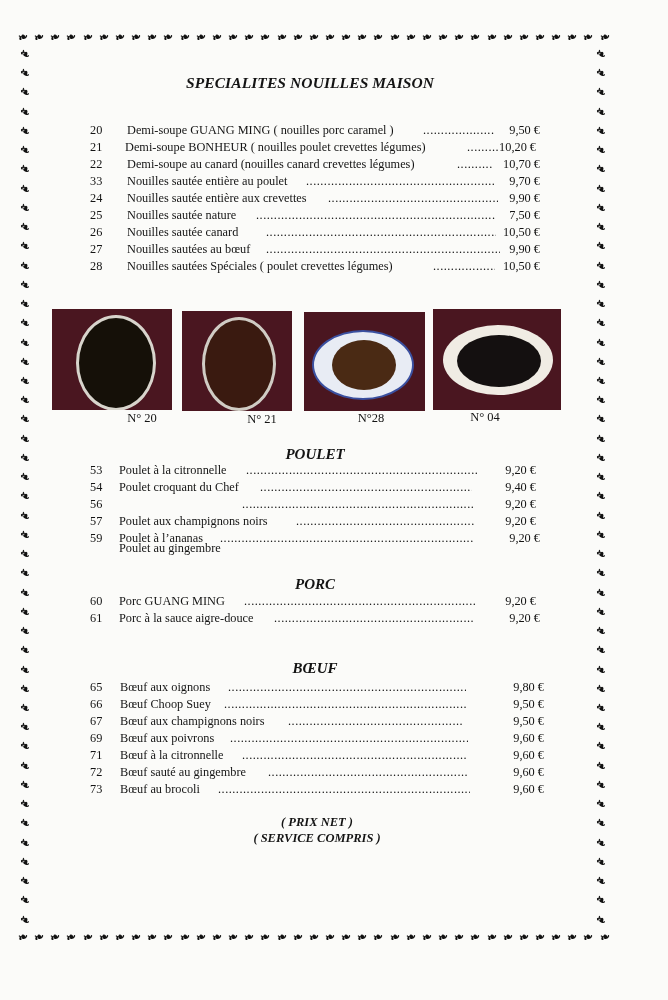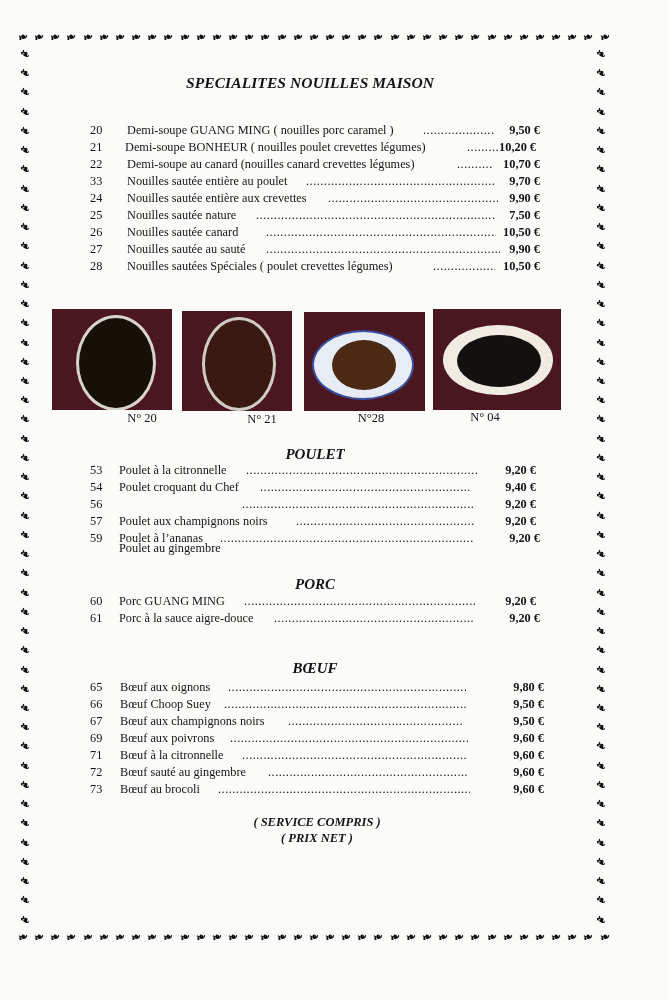--- a/index.html
+++ b/index.html
@@ -28,21 +28,21 @@
     font-weight: bold; font-style: italic; font-size: 15.5px; letter-spacing: 0.1px;
   }
   .sec-title {
     position: absolute; left: 0; width: 620px; text-align: center;
     font-weight: bold; font-style: italic; font-size: 15px;
   }
   .row { position: absolute; font-size: 12.3px; line-height: 17px; white-space: nowrap; }
   .row .num { position: absolute; left: 0; }
   .row .name { position: absolute; white-space: nowrap; }
   .row .dots { position: absolute; overflow: hidden; white-space: nowrap; letter-spacing: 0.5px; }
-  .row .price { position: absolute; text-align: left; white-space: nowrap; font-weight: bold; }
+  .row .price { position: absolute; text-align: left; white-space: nowrap; }
 
   .photo { position: absolute; background: #4a1620; overflow: hidden; }
   .photo .plate { position: absolute; border-radius: 50%; }
   .cap { position: absolute; font-size: 12.5px; text-align: center; }
 
   .footer { position: absolute; left: 0; width: 634px; text-align: center;
     font-weight: bold; font-style: italic; font-size: 12.5px; line-height: 16px; }
 </style>
 </head>
 <body>
@@ -265,21 +265,21 @@
       <span class="price" style="right:0;">7,50 €</span>
     </div>
     <div class="row" style="left:90px;top:224px;width:450px;">
       <span class="num">26</span>
       <span class="name" style="left:37px;">Nouilles sautée canard</span>
       <span class="dots" style="left:176px;width:230px;">..............................................................................................................</span>
       <span class="price" style="right:0;">10,50 €</span>
     </div>
     <div class="row" style="left:90px;top:241px;width:450px;">
       <span class="num">27</span>
-      <span class="name" style="left:37px;">Nouilles sautée au sauté</span>
+      <span class="name" style="left:37px;">Nouilles sautées au bœuf</span>
       <span class="dots" style="left:176px;width:234px;">..............................................................................................................</span>
       <span class="price" style="right:0;">9,90 €</span>
     </div>
     <div class="row" style="left:90px;top:258px;width:450px;">
       <span class="num">28</span>
       <span class="name" style="left:37px;">Nouilles sautées Spéciales   ( poulet crevettes légumes)</span>
       <span class="dots" style="left:343px;width:62px;">..............................................................................................................</span>
       <span class="price" style="right:0;">10,50 €</span>
     </div>
   </div>
@@ -397,16 +397,16 @@
     </div>
     <div class="row" style="left:90px;top:781px;width:454px;">
       <span class="num">73</span>
       <span class="name" style="left:30px;">Bœuf au brocoli</span>
       <span class="dots" style="left:128px;width:252px;">..............................................................................................................</span>
       <span class="price" style="right:0;">9,60 €</span>
     </div>
   </div>
 
   <div class="footer" style="top:814px;">
+    <div>( PRIX NET )</div>
     <div>( SERVICE COMPRIS )</div>
-    <div>( PRIX NET )</div>
   </div>
 </div>
 
 </body></html>

